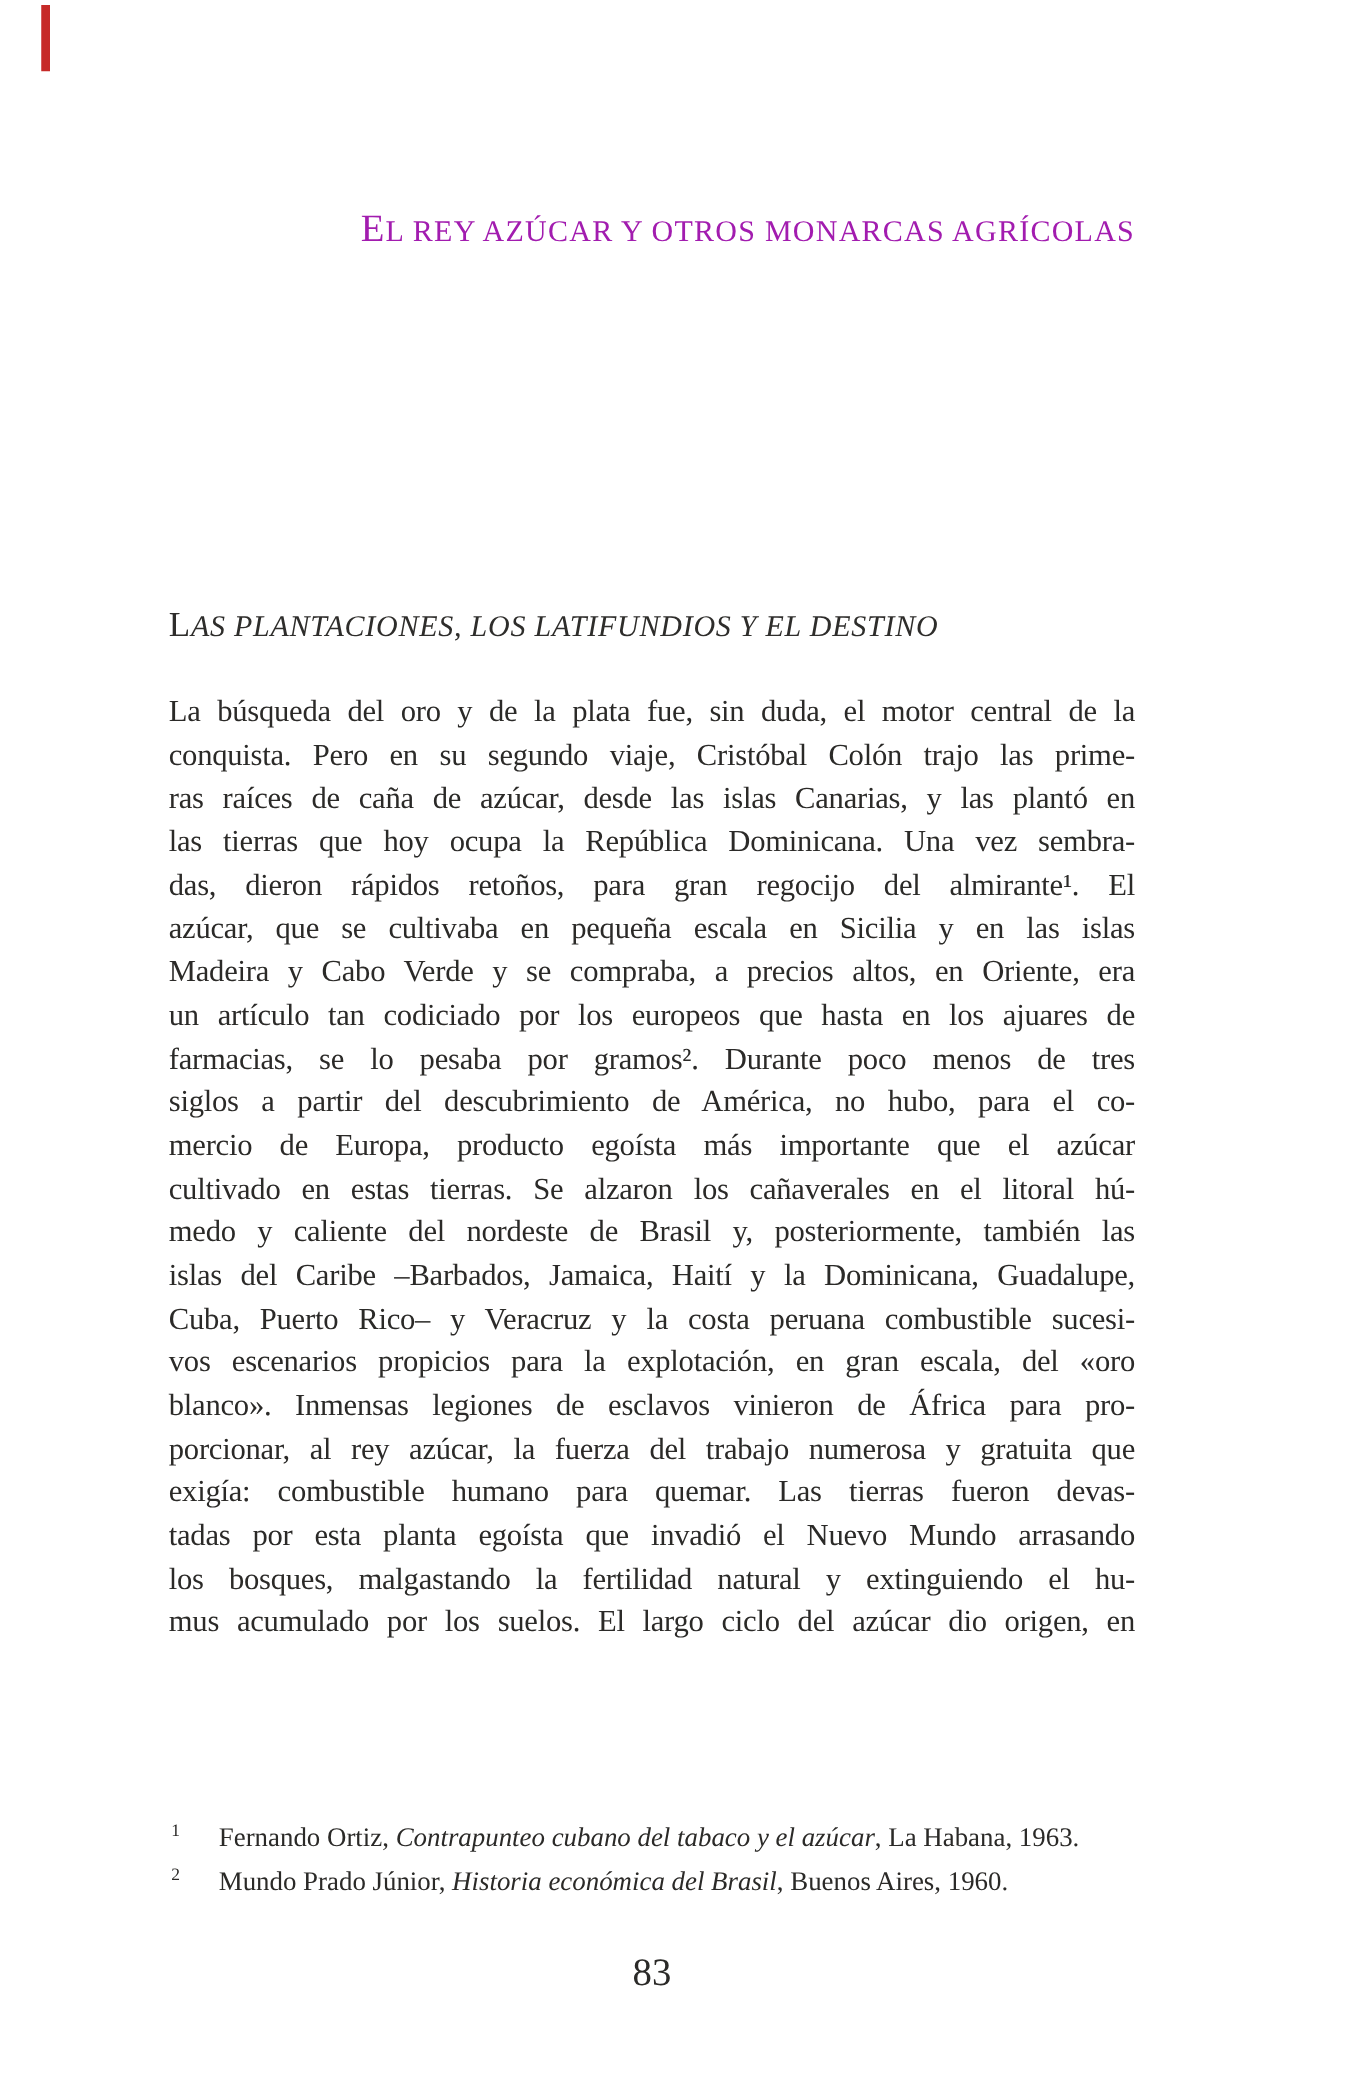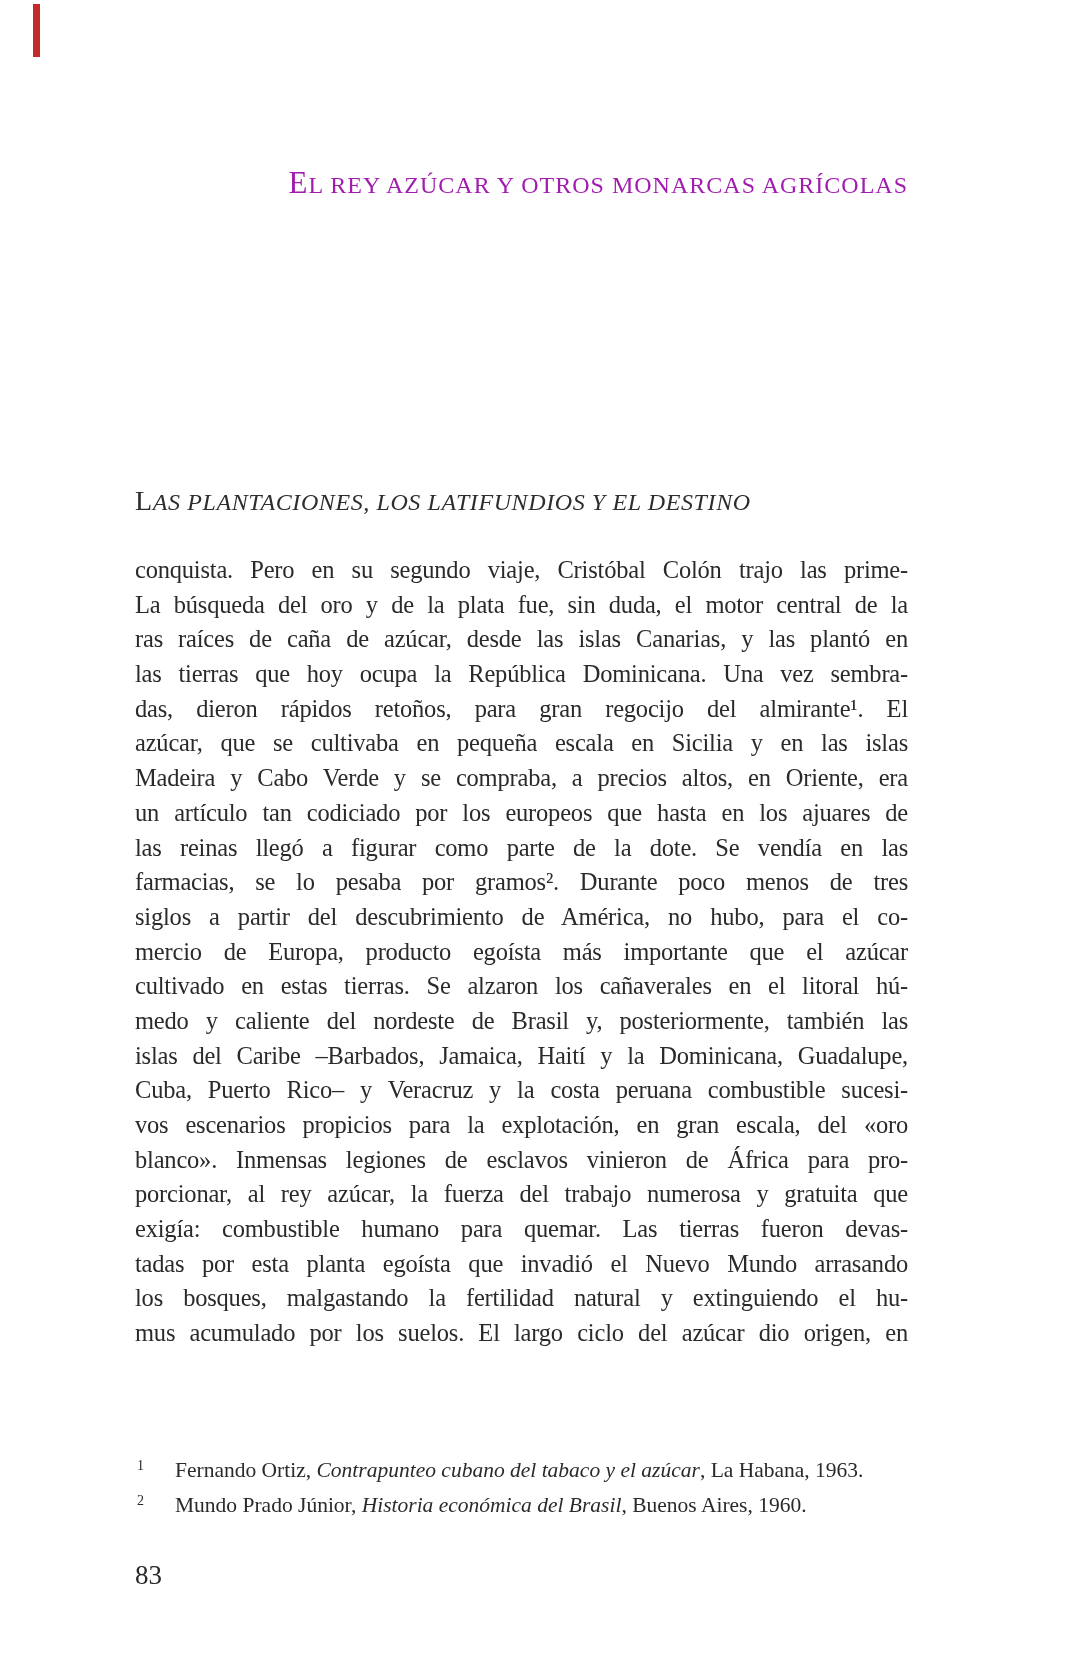--- a/index.html
+++ b/index.html
@@ -100,46 +100,45 @@
     font-size: 14px;
   }
   .fn-text i {
     font-style: italic;
   }
   .page-number {
     position: absolute;
     left: 135px;
     top: 1560px;
     width: 773px;
-    text-align: left;
-    font-size: 27px;
+    text-align: center;
+    font-size: 31px;
     color: #2b2a28;
   }
 </style>
 </head>
 <body>
 
 <div class="page">
 
   <span class="red-mark" style="background: rgb(198, 42, 40);"></span>
 
   <h1 class="chapter-title"><span class="initial">E</span><span class="rest">L REY AZÚCAR Y OTROS MONARCAS AGRÍCOLAS</span></h1>
 
   <h2 class="section-heading"><span class="initial">L</span><span class="rest">AS PLANTACIONES, LOS LATIFUNDIOS Y EL DESTINO</span></h2>
 
   <div class="body-text">
+      <div class="line">La búsqueda del oro y de la plata fue, sin duda, el motor central de la</div>
       <div class="line">conquista. Pero en su segundo viaje, Cristóbal Colón trajo las prime-</div>
-      <div class="line">La búsqueda del oro y de la plata fue, sin duda, el motor central de la</div>
       <div class="line">ras raíces de caña de azúcar, desde las islas Canarias, y las plantó en</div>
       <div class="line">las tierras que hoy ocupa la República Dominicana. Una vez sembra-</div>
       <div class="line">das, dieron rápidos retoños, para gran regocijo del almirante¹. El</div>
       <div class="line">azúcar, que se cultivaba en pequeña escala en Sicilia y en las islas</div>
       <div class="line">Madeira y Cabo Verde y se compraba, a precios altos, en Oriente, era</div>
       <div class="line">un artículo tan codiciado por los europeos que hasta en los ajuares de</div>
-      <div class="line">las reinas llegó a figurar como parte de la dote. Se vendía en las</div>
       <div class="line">farmacias, se lo pesaba por gramos². Durante poco menos de tres</div>
       <div class="line">siglos a partir del descubrimiento de América, no hubo, para el co-</div>
       <div class="line">mercio de Europa, producto egoísta más importante que el azúcar</div>
       <div class="line">cultivado en estas tierras. Se alzaron los cañaverales en el litoral hú-</div>
       <div class="line">medo y caliente del nordeste de Brasil y, posteriormente, también las</div>
       <div class="line">islas del Caribe –Barbados, Jamaica, Haití y la Dominicana, Guadalupe,</div>
       <div class="line">Cuba, Puerto Rico– y Veracruz y la costa peruana combustible sucesi-</div>
       <div class="line">vos escenarios propicios para la explotación, en gran escala, del «oro</div>
       <div class="line">blanco». Inmensas legiones de esclavos vinieron de África para pro-</div>
       <div class="line">porcionar, al rey azúcar, la fuerza del trabajo numerosa y gratuita que</div>

